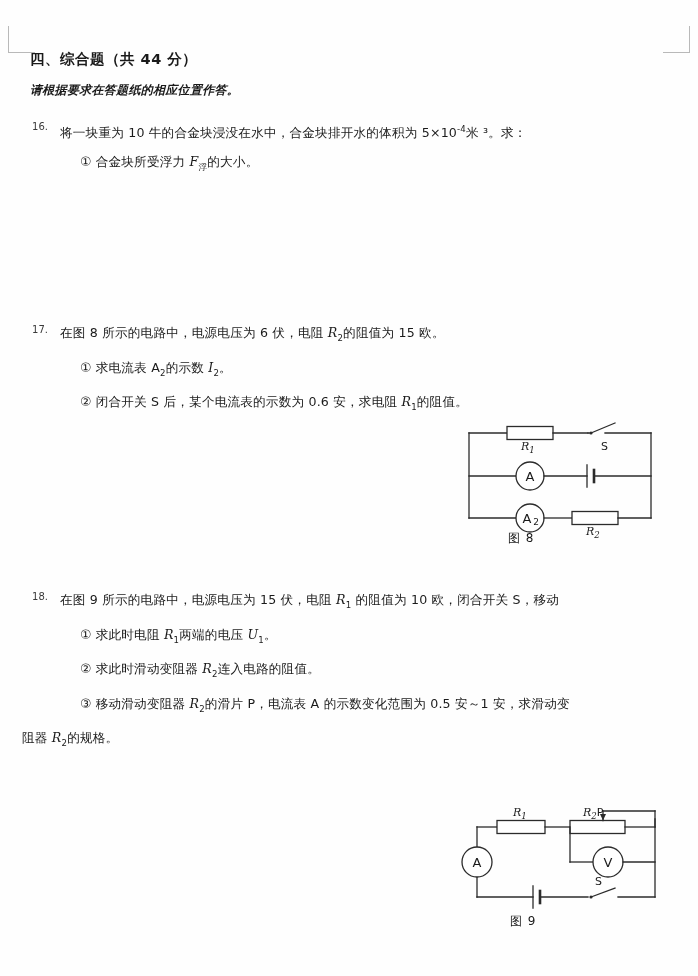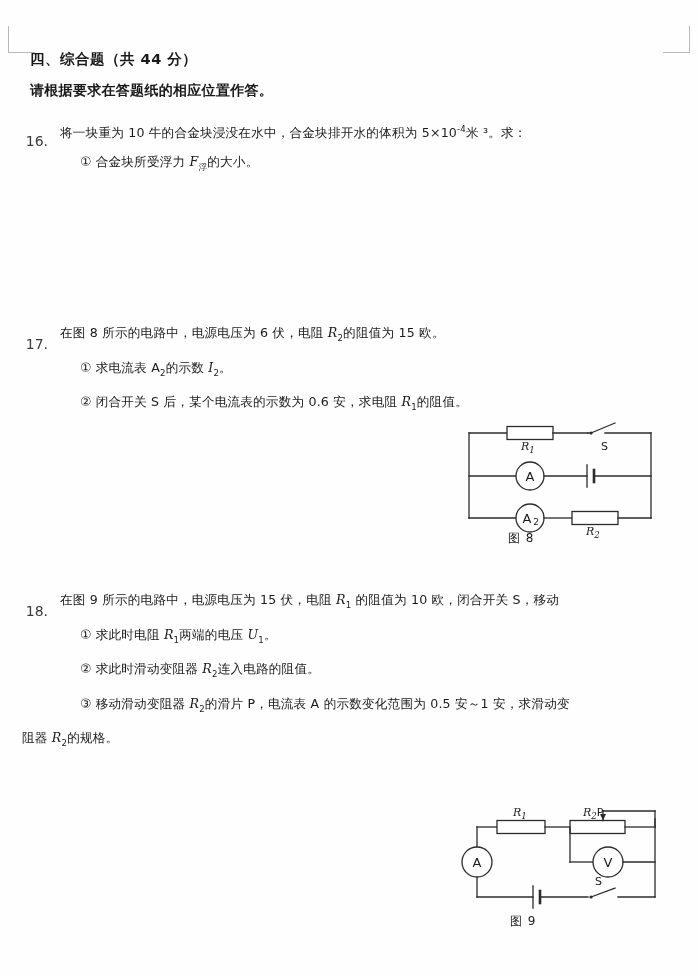--- a/index.html
+++ b/index.html
@@ -35,36 +35,37 @@
     top: 50px;
     font-size: 14.5px;
     font-weight: bold;
     letter-spacing: 0.5px;
     white-space: nowrap;
   }
   .section-note {
     position: absolute;
     left: 30px;
     top: 82px;
-    font-size: 14px;
+    font-size: 12px;
     font-weight: bold;
     letter-spacing: 0.3px;
     white-space: nowrap;
+    font-style: italic;
   }
 
   .q {
     position: absolute;
     left: 22px;
     width: 660px;
   }
   .q-num {
     position: absolute;
     left: 0;
-    top: 18px;
-    font-size: 14px;
+    top: 6px;
+    font-size: 10px;
     color: #3a3a3a;
     width: 26px;
     text-align: right;
   }
   .q-body {
     margin-left: 38px;
     font-size: 12.6px;
     line-height: 29px;
     letter-spacing: 0.2px;
   }

